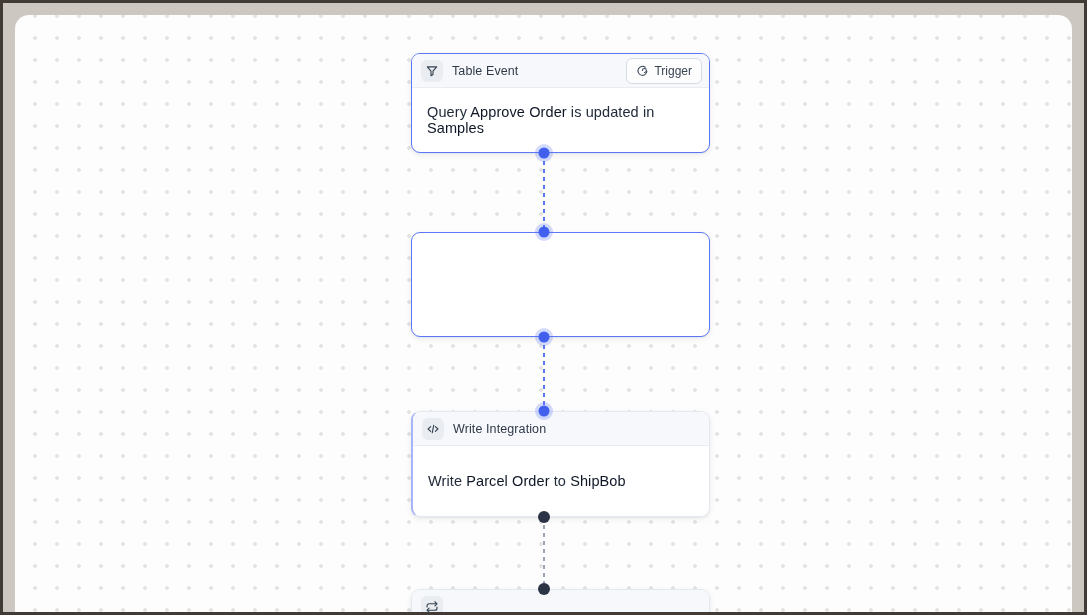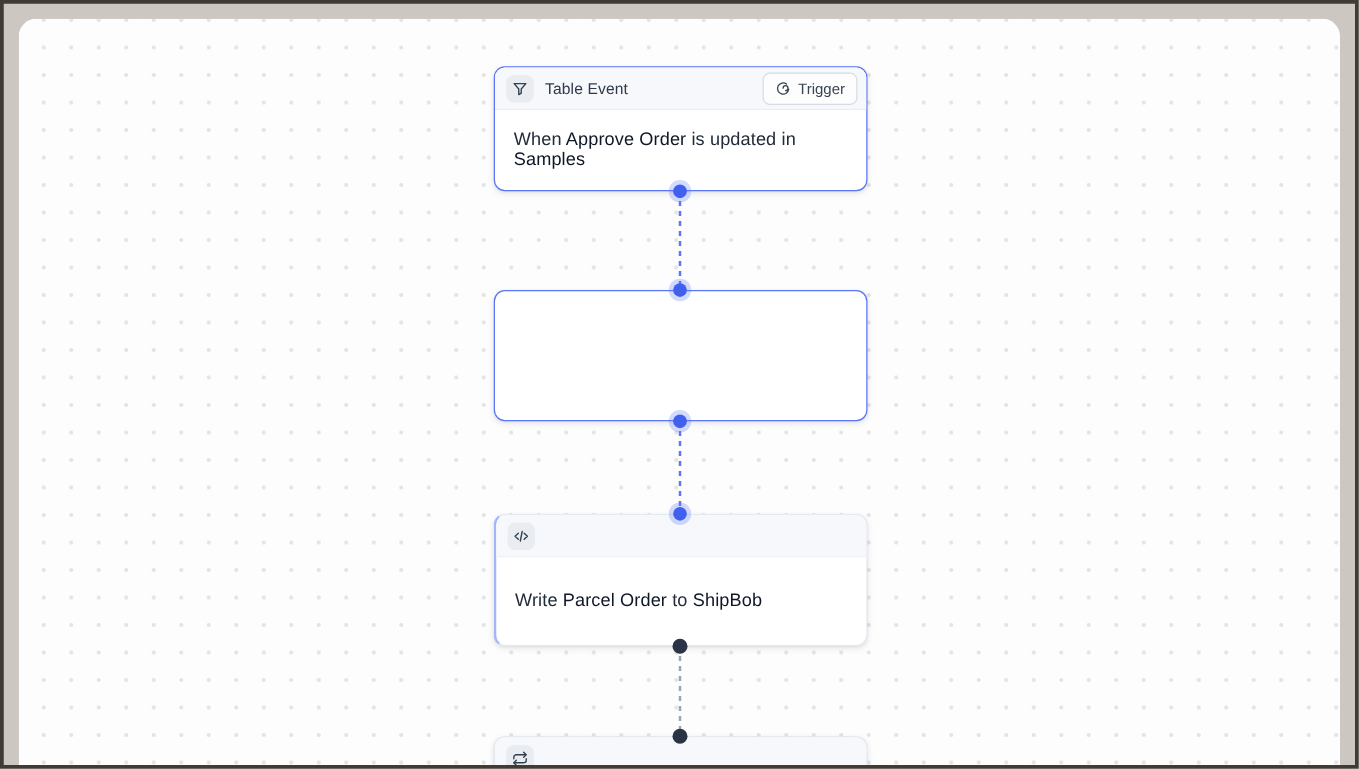--- a/index.html
+++ b/index.html
@@ -20,21 +20,21 @@
     background-image:radial-gradient(#e4e4e4 1.6px, transparent 1.7px);
     background-size:22px 22px;
     background-position:9px 12px;
     border-radius:14px 14px 0 0;
     overflow:hidden;
   }
 
   
   .node {
     position:absolute;
-    left:380px;
+    left:396px;
     width:299px;
     background:#ffffff;
     border-radius:9px;
     box-shadow:0 1px 2px rgba(16,24,40,.05), 0 2px 6px rgba(16,24,40,.07);
   }
   .node.active { border:1.5px solid #5b76f7; }
   .node.neutral { border:1px solid #e4e9ef; }
   .node.neutral-accent { border:1px solid #e4e9ef; border-left:2px solid #a5b5f8; }
 
   .node-header {
@@ -144,36 +144,37 @@
       <span class="node-title">Table Event</span>
       <span class="badge">
         <svg viewBox="0 0 24 24" fill="none" stroke="currentColor" stroke-width="1.9" stroke-linecap="round">
             <path d="M20.2 13.5A8.3 8.3 0 1 1 17 6"></path>
             <path d="M12 12a3.6 3.6 0 1 1 3.6 3.6"></path>
           </svg>
         <span>Trigger</span>
       </span>
     </div>
     <div class="node-body">
-        <span><span>When </span><b>Approve Order</b><span> is updated in </span><b>Samples</b></span>
+        <span><span>Query </span><b>Approve Order</b><span> is updated in </span><b>Samples</b></span>
       </div>
   </div>
 
   <div class="node active n2">
   </div>
 
   <div class="node neutral-accent n3">
     <div class="node-header">
       <span class="icon-chip">
         <svg viewBox="0 0 24 24" fill="none" stroke="currentColor" stroke-width="1.9" stroke-linecap="round" stroke-linejoin="round">
             <path d="M8 8l-4.5 4L8 16"></path>
             <path d="M16 8l4.5 4L16 16"></path>
             <path d="M13.3 5.5l-2.6 13"></path>
           </svg>
       </span>
+      <span class="node-title">Write Integration</span>
     </div>
     <div class="node-body">
         <span><span>Write </span><b>Parcel Order</b><span> to </span><b>ShipBob</b></span>
       </div>
   </div>
 
   <div class="node neutral n4">
     <div class="node-header">
       <span class="icon-chip">
         <svg viewBox="0 0 24 24" fill="none" stroke="currentColor" stroke-width="1.9" stroke-linecap="round" stroke-linejoin="round">

